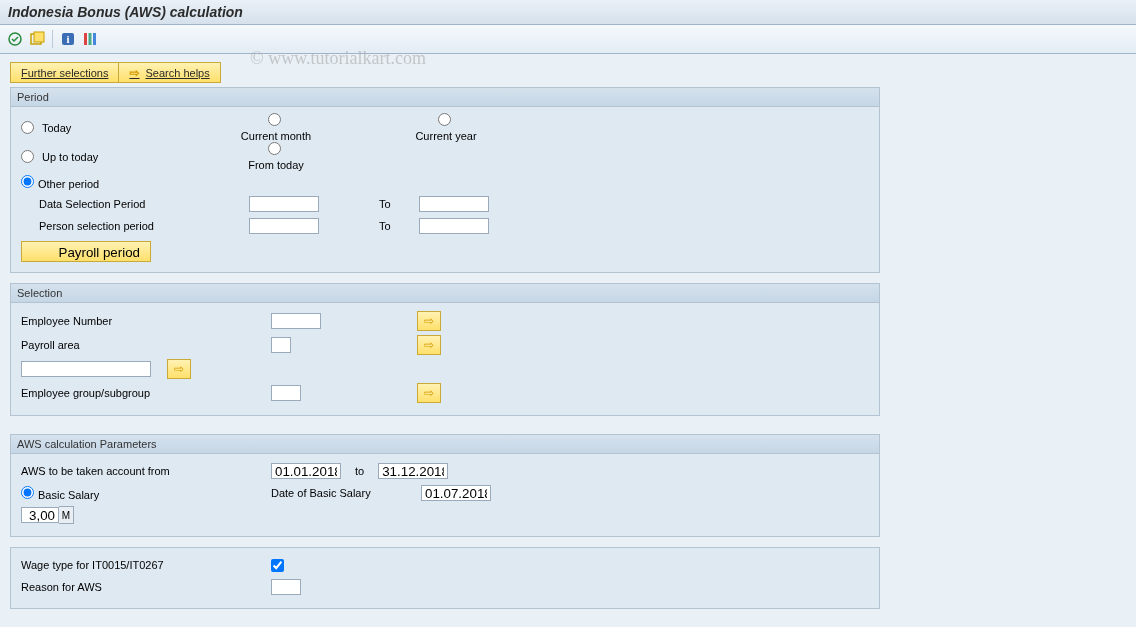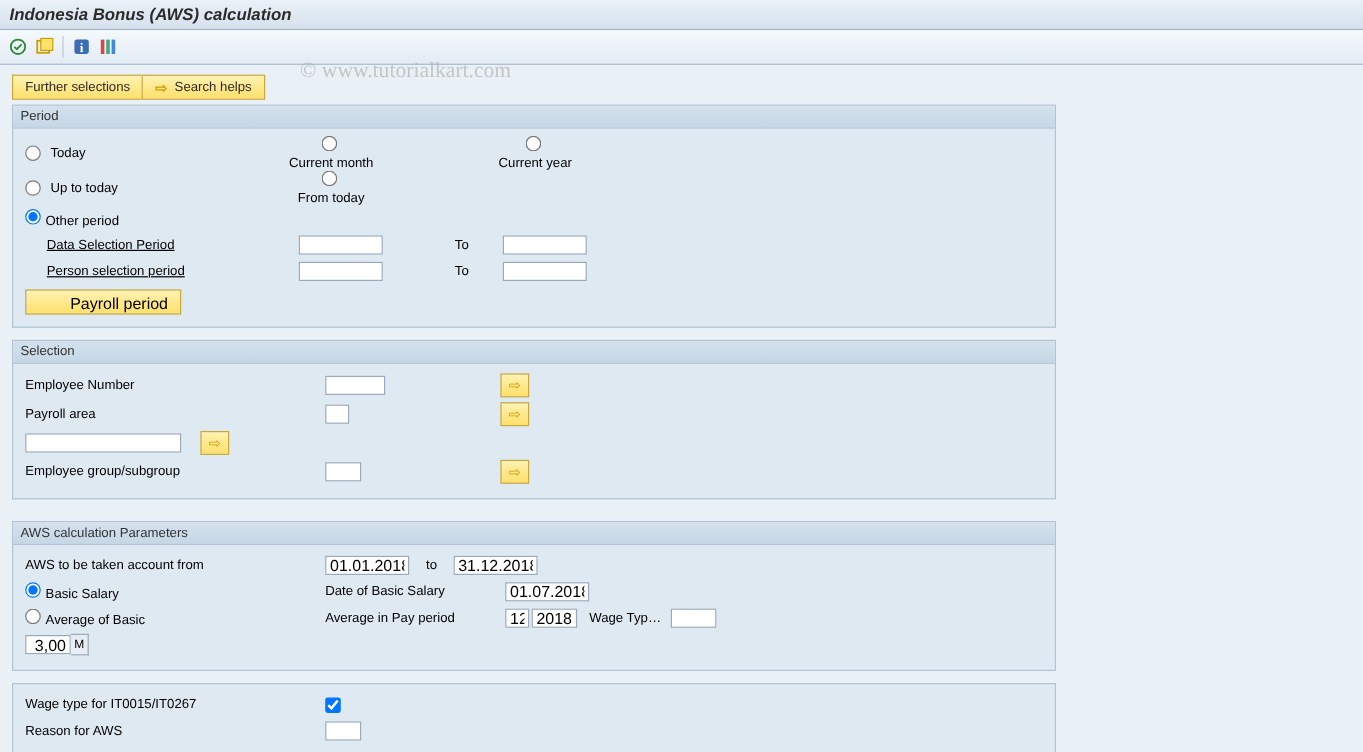--- a/index.html
+++ b/index.html
@@ -5,32 +5,32 @@
 html,body{margin:0;padding:0;font-family:Arial,Helvetica,sans-serif;font-size:11px;background:#fff;color:#000;}
 .app{width:1136px;height:627px;background:#fff;overflow:hidden;position:relative;}
 .titlebar{background:linear-gradient(#eaf1f7,#d6e1ec);border-bottom:1px solid #9fb4c9;padding:4px 8px;font-weight:bold;font-style:italic;font-size:14px;color:#2b2b2b;}
 .toolbar{background:linear-gradient(#f5f9fc,#e3ecf4);border-bottom:1px solid #9fb4c9;padding:3px 6px;display:flex;align-items:center;gap:4px;height:22px;}
 .watermark{position:absolute;left:250px;top:32px;font-size:18px;color:rgba(170,170,170,.6);font-family:Georgia,serif;z-index:50;pointer-events:none;margin-top:16px;}
 .tb-icon{width:18px;height:18px;display:inline-flex;align-items:center;justify-content:center;font-size:13px;color:#2a6b3d;}
 .tb-sep{width:1px;height:18px;background:#bcc9d6;margin:0 2px;}
 .body{background:#e9f0f6;padding:8px 10px;height:calc(100% - 54px);box-sizing:border-box;overflow:auto;}
 .main-col{width:870px;}
 .btn-row{display:flex;gap:0;margin-bottom:4px;}
-.gold-btn{background:linear-gradient(#fff2b3,#ffe06b);border:1px solid #c9a93a;padding:3px 10px;font-size:11px;cursor:pointer;color:#2a2a2a;display:inline-flex;align-items:center;gap:6px;min-width:100px;justify-content:center;height:21px;box-sizing:border-box;}
+.gold-btn{background:linear-gradient(#fff2b3,#ffe06b);border:1px solid #c9a93a;padding:3px 10px;font-size:11px;cursor:pointer;color:#2a2a2a;display:inline-flex;align-items:center;gap:6px;min-width:100px;justify-content:center;height:21px;box-sizing:border-box;text-decoration:underline;}
 .gold-btn:first-child{border-right:none;}
 .arrow-rt{color:#d59a00;font-weight:bold;font-size:12px;}
 .group{border:1px solid #b3c3d2;background:#dfe9f2;margin-bottom:10px;}
 .group-title{background:linear-gradient(#d5e2ee,#c5d6e5);border-bottom:1px solid #b3c3d2;padding:3px 6px;font-size:11px;color:#333;}
 .group-body{padding:6px 10px 10px 10px;}
 .row{display:flex;align-items:center;min-height:22px;}
 .radio-col{display:flex;gap:0;}
 .radio-col .col{width:170px;display:flex;align-items:center;gap:4px;}
 .radio-col .col2{width:170px;display:flex;align-items:center;gap:4px;flex-direction:column;}
 .indent{margin-left:18px;}
-.lbl{width:200px;text-decoration:underline;}
+.lbl{width:200px;}
 .lbl2{width:250px;}
 .input{background:#fff;border:1px solid #9aaabb;height:16px;padding:1px 3px;box-sizing:border-box;}
 .input.w70{width:70px;}
 .input.w50{width:50px;}
 .input.w30{width:30px;}
 .input.w38{width:38px;}
 .input.w20{width:20px;}
 .input.w130{width:130px;}
 .to-lbl{width:40px;margin-left:60px;}
 .pay-btn{background:linear-gradient(#fff2b3,#ffe06b);border:1px solid #c9a93a;padding:3px 10px;width:130px;text-align:right;margin-top:4px;margin-left:0;cursor:pointer;height:21px;box-sizing:border-box;}
@@ -182,28 +182,20 @@
             <input class="input w70" value="01.01.2018" style="">
             <span style="margin:0 14px">to</span>
             <input class="input w70" value="31.12.2018" style="">
           </div>
           <div class="row">
             <label class="lbl2"><input type="radio" name="awsbasis" checked="" style=""><span>Basic Salary</span></label>
             <span style="width:150px">Date of Basic Salary</span>
             <input class="input w70" value="01.07.2018" style="">
           </div>
           <div class="row">
-            <label class="lbl2"><input type="radio" name="awsbasis" style=""><span>Average of Basic</span></label>
-            <span style="width:150px">Average in Pay period</span>
-            <input class="input w20" style="text-align: right;" value="12">
-            <input class="input w38" style="margin-left: 2px;" value="2018">
-            <span style="margin-left:10px">Wage Typ…</span>
-            <input class="input w38" style="margin-left: 8px;" value="">
-          </div>
-          <div class="row">
             <input class="input w38" style="text-align: right;" value="3,00">
               <span class="m-suffix">M</span>
           </div>
         </div>
       </div>
 
       <div class="group" style="margin-bottom:0;">
         <div class="group-body">
           <div class="row">
             <span class="lbl2">Wage type for IT0015/IT0267</span>

